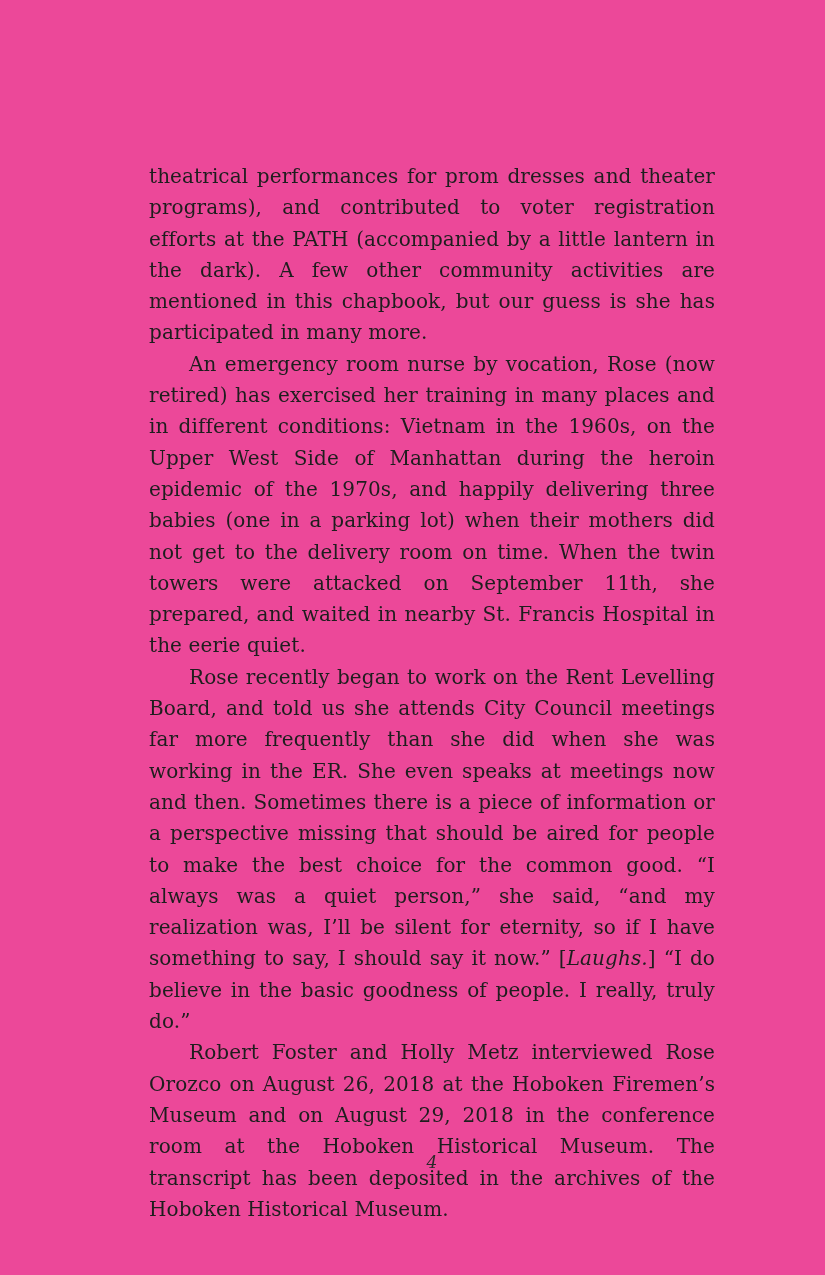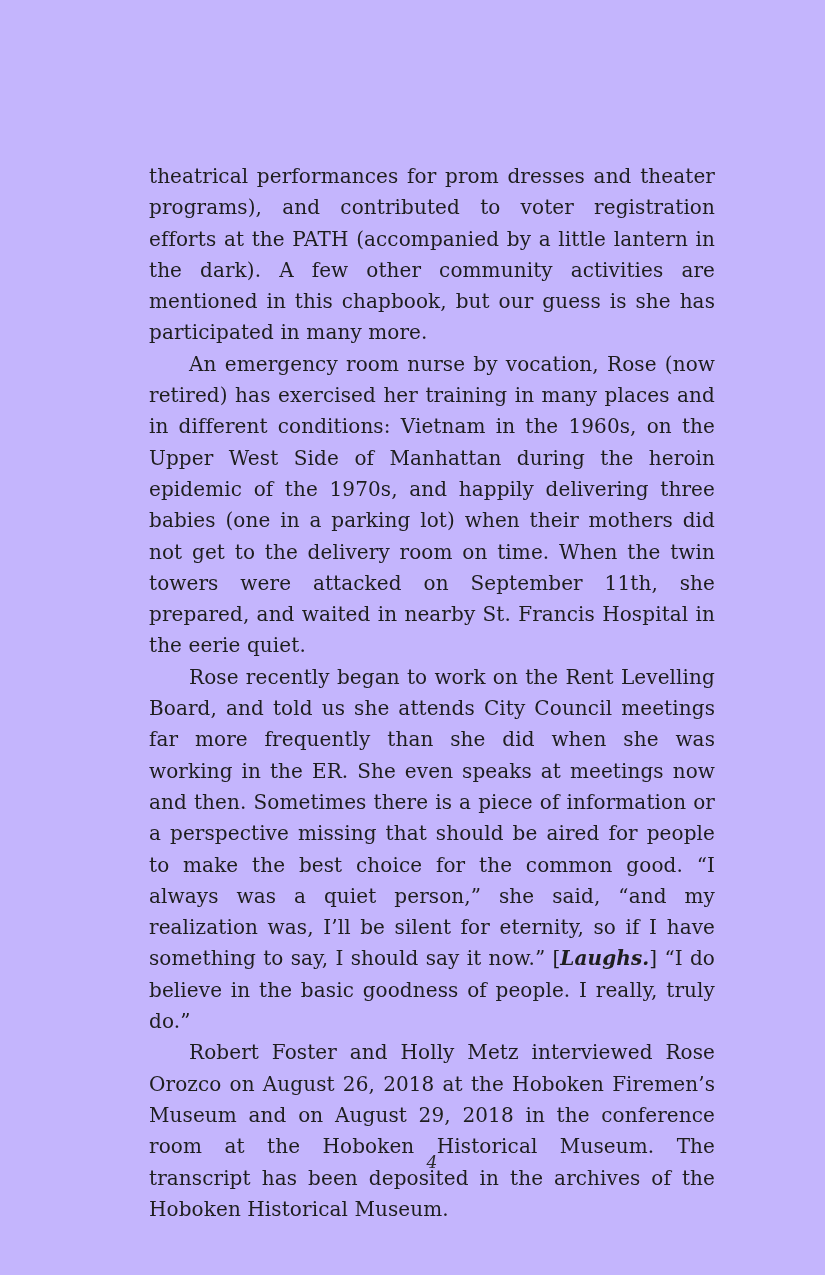--- a/index.html
+++ b/index.html
@@ -4,21 +4,21 @@
 <style>
   html, body {
     margin: 0;
     padding: 0;
     background: #ffffff;
   }
   .page {
     position: relative;
     width: 825px;
     height: 1275px;
-    background: #c4b5fd;
+    background: #ec4899;
     font-family: "DejaVu Serif", "Liberation Serif", serif;
     color: #1e1e1e;
     overflow: hidden;
   }
   .text-block {
     position: absolute;
     left: 149px;
     top: 161px;
     width: 566px;
     text-align: justify;
@@ -28,21 +28,20 @@
   }
   .text-block p {
     margin: 0;
     padding: 0;
   }
   .text-block p.indented {
     text-indent: 40px;
   }
   .italic {
     font-style: italic;
-    font-weight: bold;
   }
   .page-number {
     position: absolute;
     top: 1152px;
     left: 149px;
     width: 566px;
     text-align: center;
     font-style: italic;
     font-size: 17px;
     color: #2a2a2a;

